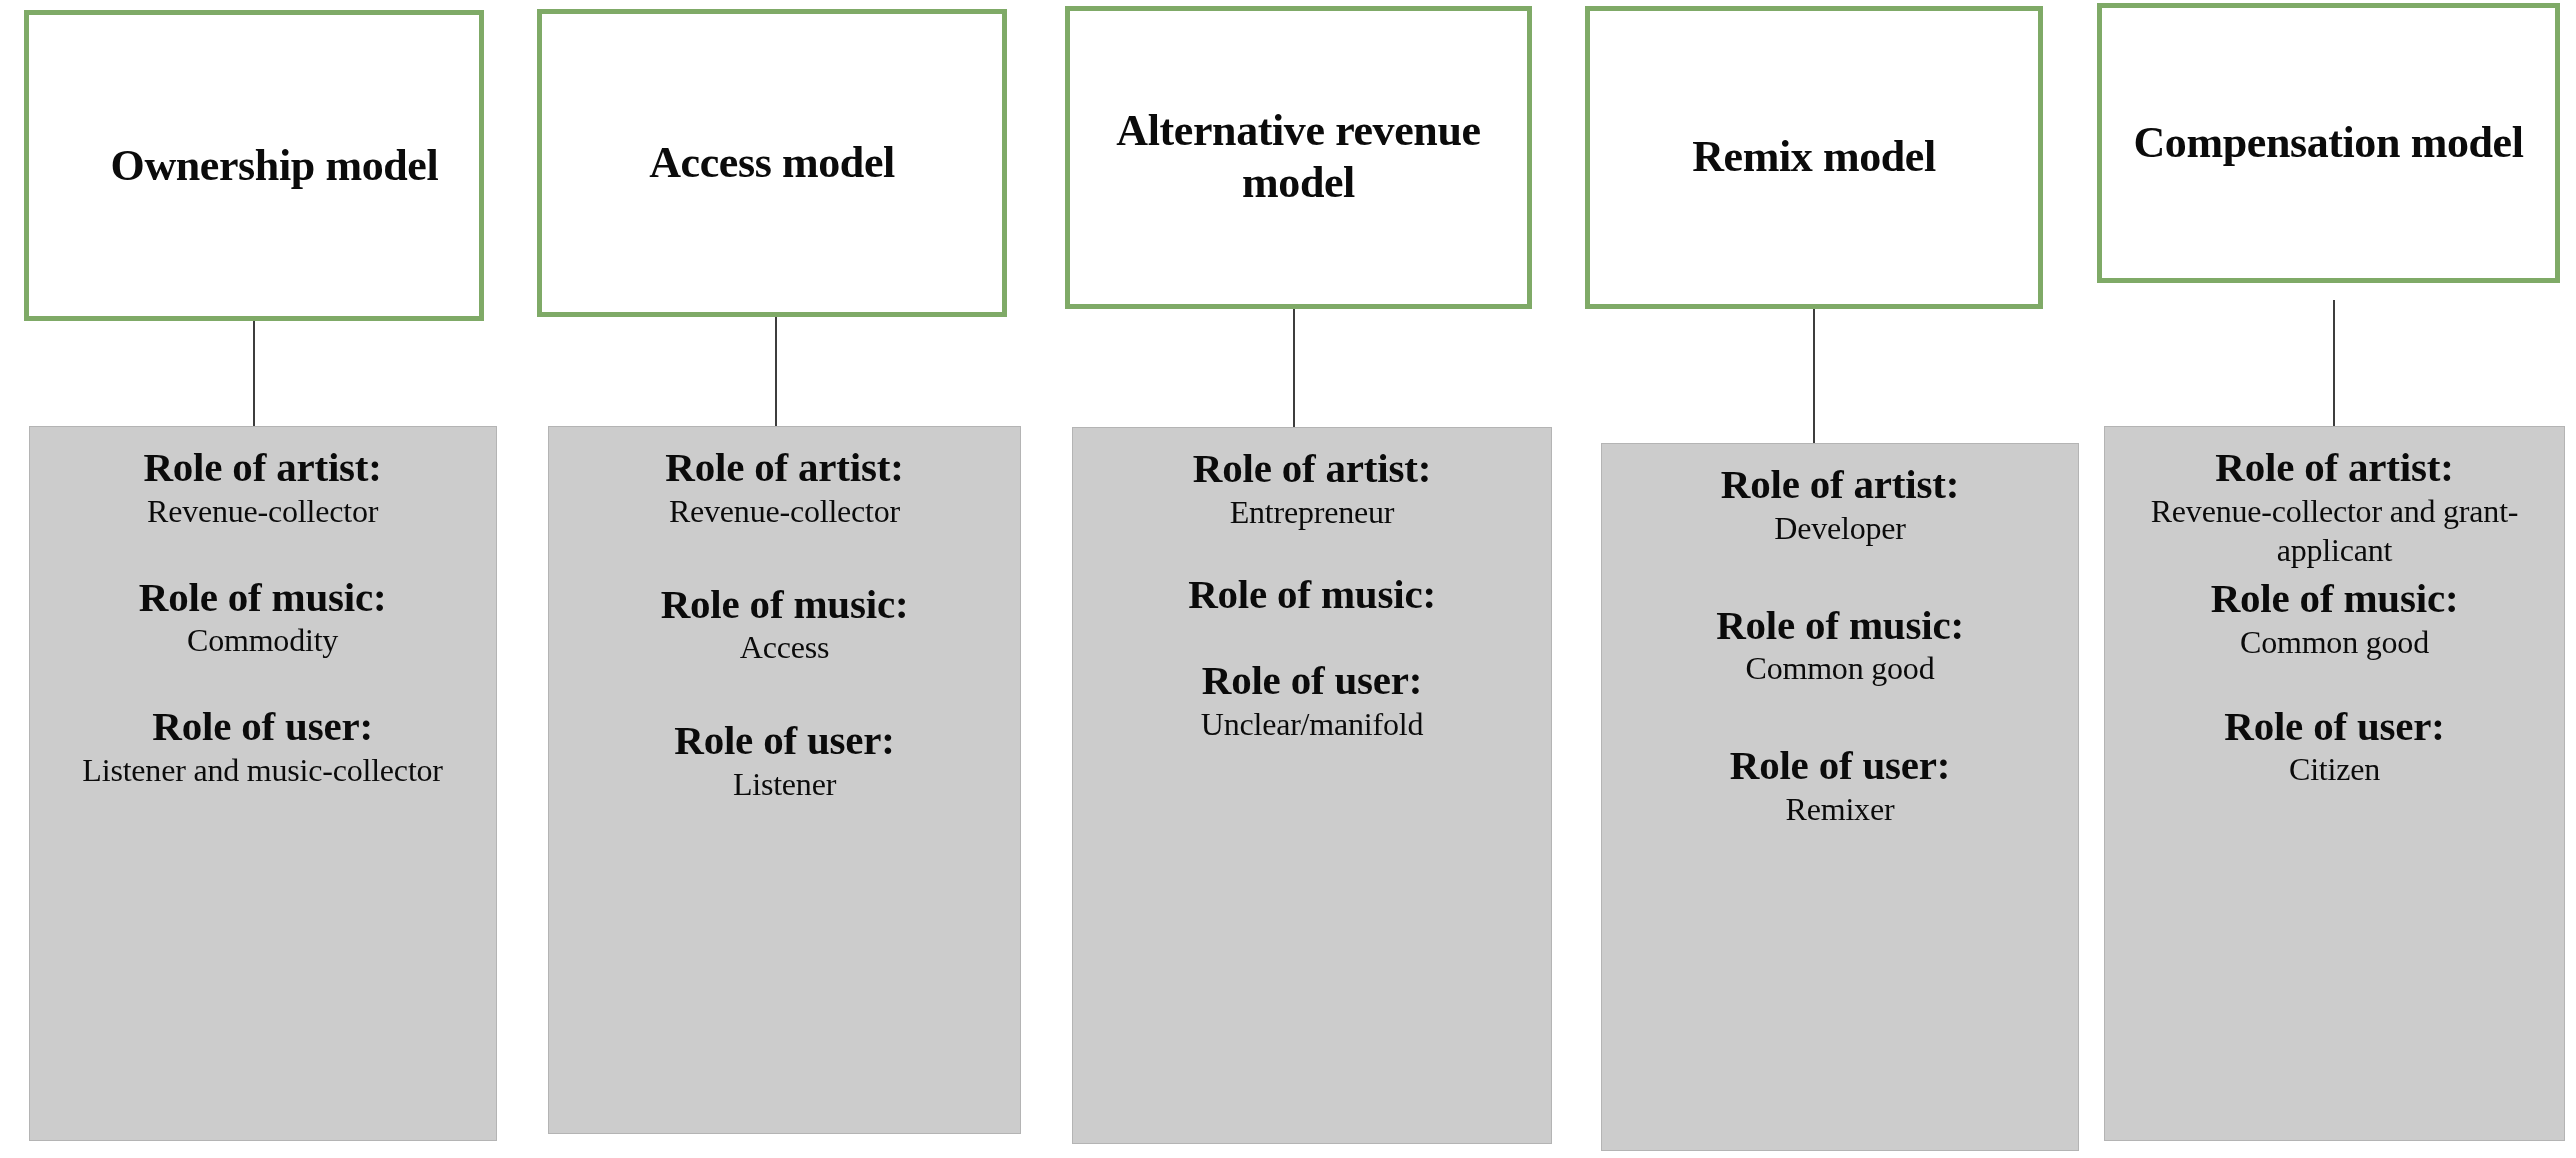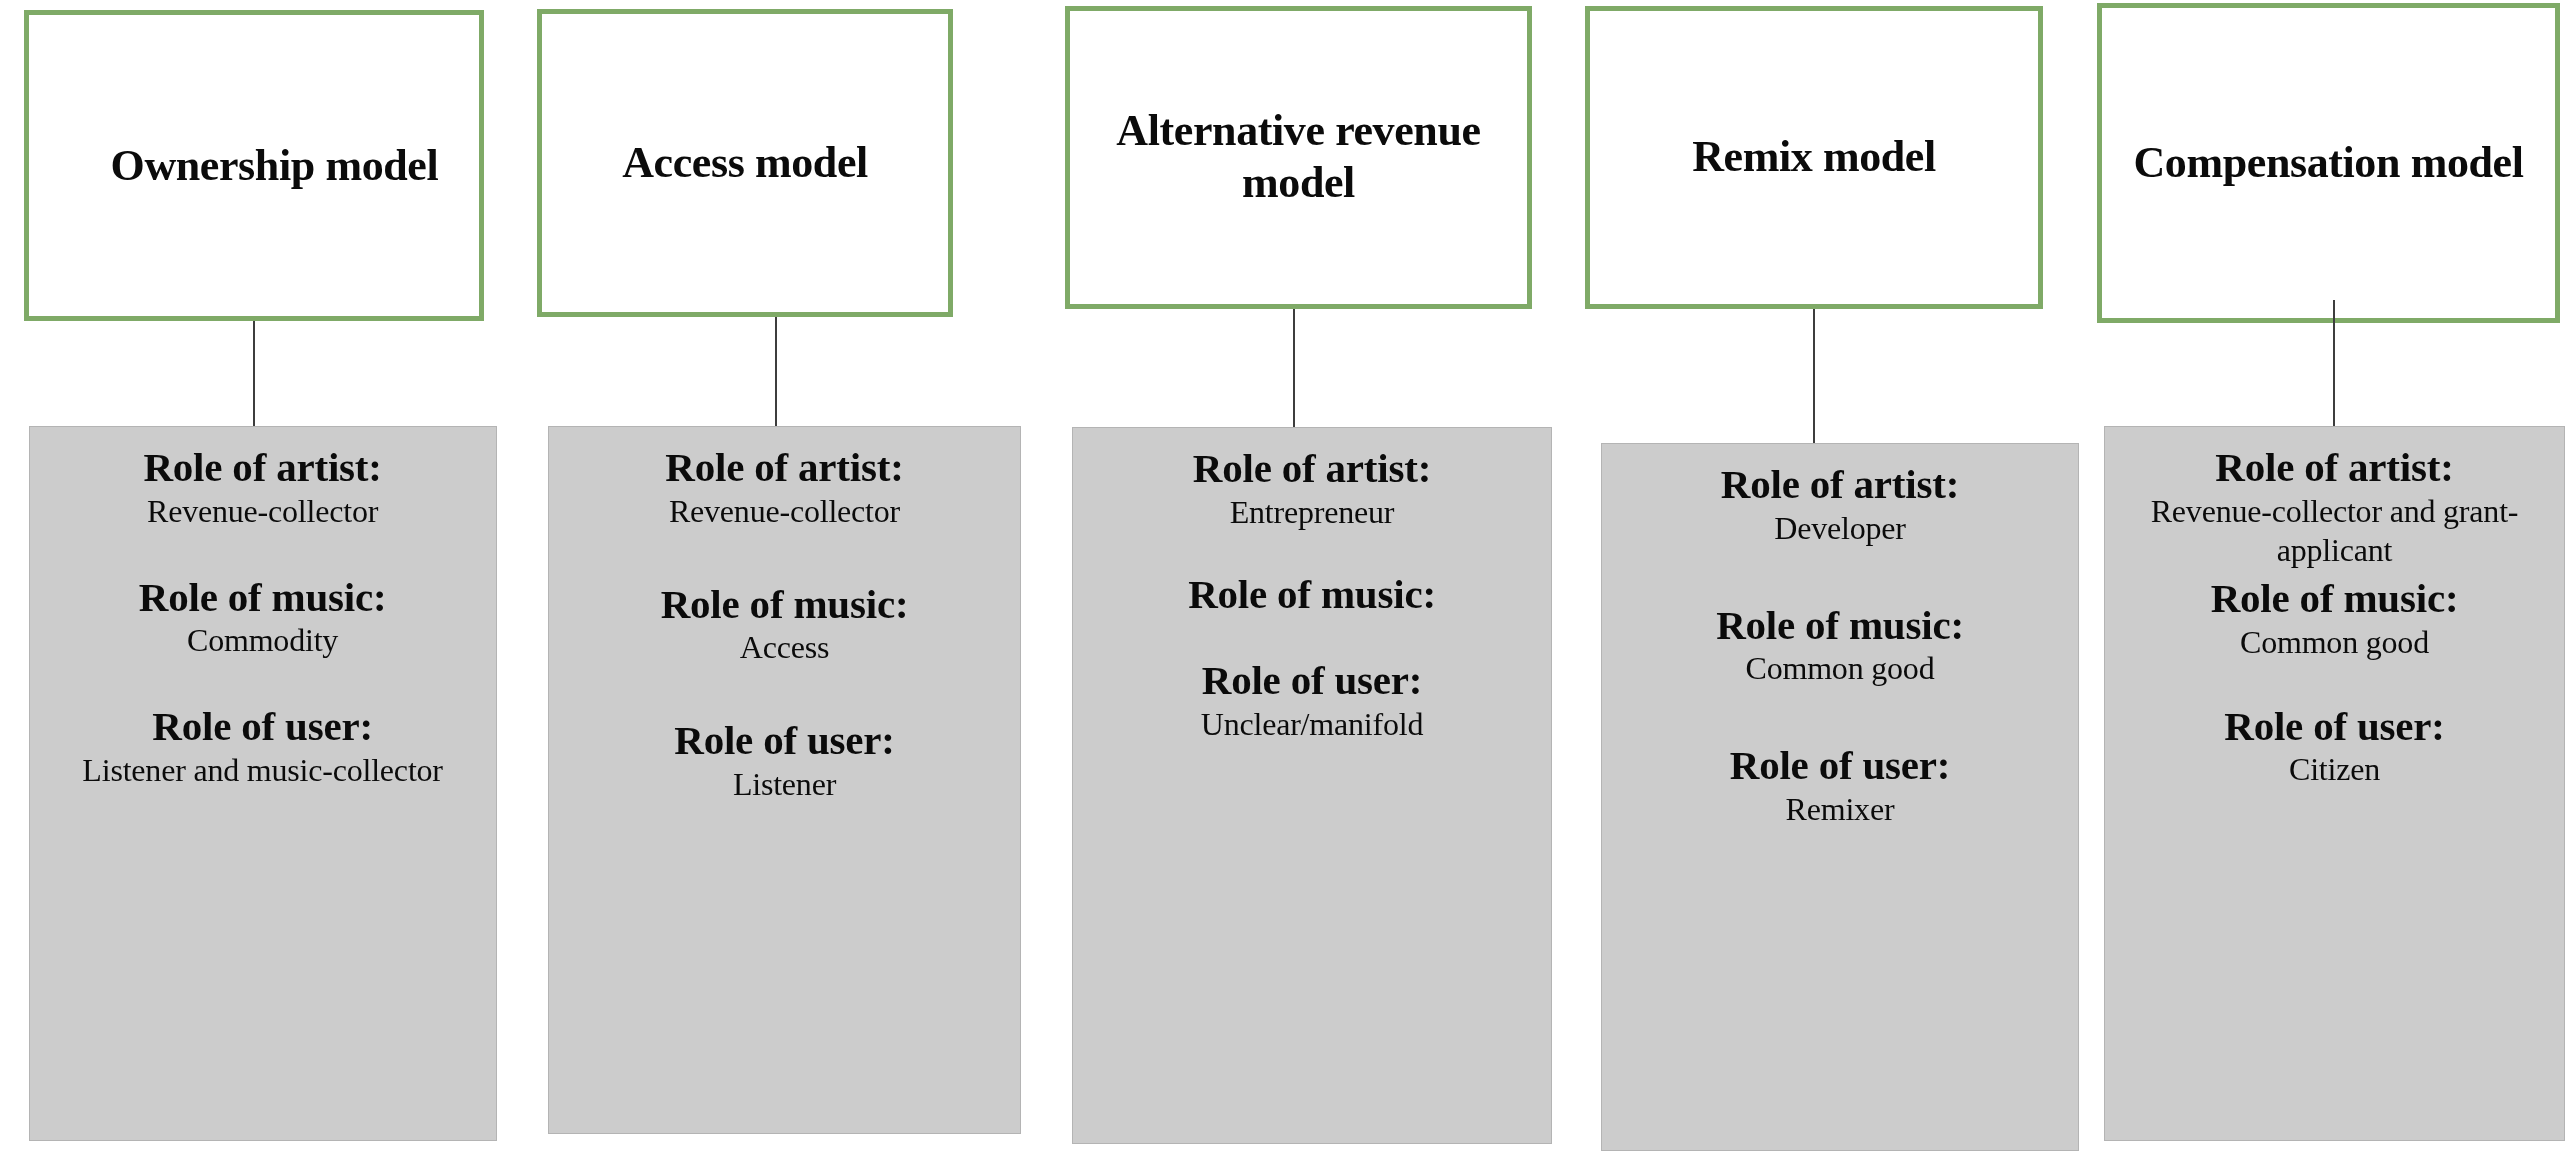--- a/index.html
+++ b/index.html
@@ -87,39 +87,39 @@
     letter-spacing: -0.2px;
   }
 
   
   .col-1 .header-box { left: 24px;  top: 10px; width: 460px;  height: 311px; padding-left: 48px; }
   .col-1 .connector  { left: 253px; top: 321px; height: 106px; }
   .col-1 .body-box   { left: 28.6px;  top: 426px; width: 468px;  height: 715px; }
   .col-1 .gap-a { height: 43px; }
   .col-1 .gap-b { height: 43px; }
 
-  .col-2 .header-box { left: 537px; top: 8.6px; width: 416px;  height: 308px; }
+  .col-2 .header-box { left: 537px; top: 8.6px; width: 470px;  height: 308px; }
   .col-2 .connector  { left: 775px; top: 317px; height: 109px; }
   .col-2 .body-box   { left: 548px; top: 426px; width: 473px;  height: 708px; }
   .col-2 .gap-a { height: 50px; }
   .col-2 .gap-b { height: 50px; }
 
   .col-3 .header-box { left: 1065px; top: 5.7px; width: 467px;  height: 303px; }
   .col-3 .connector  { left: 1293px; top: 309px; height: 118px; }
   .col-3 .body-box   { left: 1072px; top: 427px; width: 480px;  height: 717px; }
   .col-3 .gap-a { height: 39px; }
   .col-3 .gap-b { height: 39px; }
 
   .col-4 .header-box { left: 1585px; top: 5.7px; width: 458px;  height: 303px; text-align: center; }
   .col-4 .connector  { left: 1813px; top: 309px; height: 134px; }
   .col-4 .body-box   { left: 1601px; top: 443px; width: 478px;  height: 708px; }
   .col-4 .gap-a { height: 54px; }
   .col-4 .gap-b { height: 54px; }
 
-  .col-5 .header-box { left: 2097px; top: 2.9px; width: 463px;  height: 320px; }
+  .col-5 .header-box { left: 2097px; top: 2.9px; width: 463px;  height: 280px; }
   .col-5 .connector  { left: 2333px; top: 300px; height: 126px; }
   .col-5 .body-box   { left: 2104px; top: 426px; width: 461px;  height: 715px; }
   .col-5 .gap-a { height: 5.7px; }
   .col-5 .gap-b { height: 41px; }
 </style>
 </head>
 <body>
 
 <div id="diagram">
 

